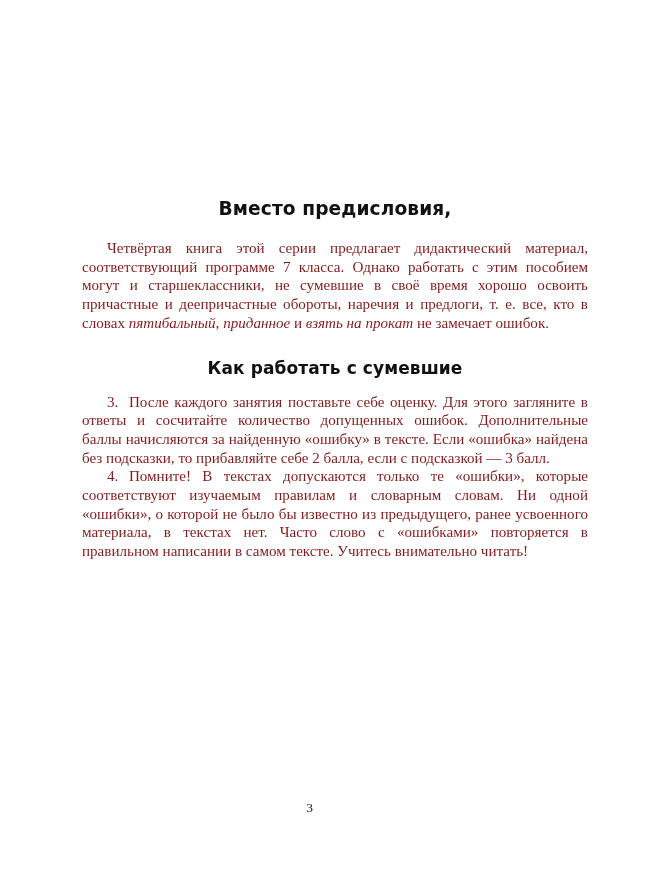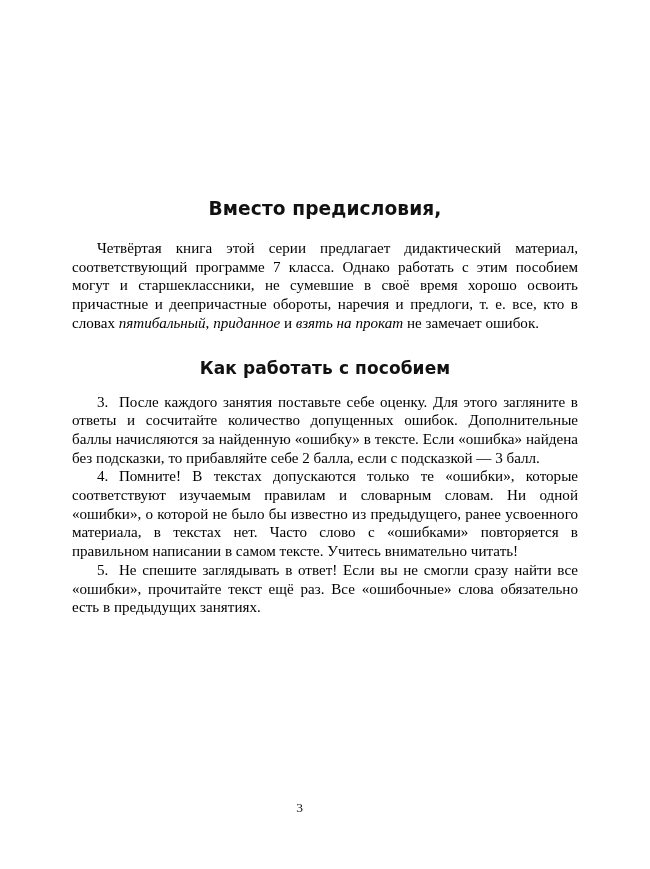--- a/index.html
+++ b/index.html
@@ -7,20 +7,21 @@
     padding: 0;
     background: #ffffff;
   }
   .page {
     position: relative;
     width: 599px;
     height: 869px;
     background: #ffffff;
     overflow: hidden;
     box-sizing: border-box;
+    margin-left: 10px;
   }
   .content {
     position: absolute;
     left: 72px;
     top: 0;
     width: 506px;
   }
 
   
   .title-block {
@@ -45,21 +46,21 @@
     margin-top: 24px;
     margin-bottom: 14px;
     letter-spacing: 0.1px;
   }
 
   
   .body-para {
     font-family: "Liberation Serif", "DejaVu Serif", serif;
     font-size: 15.1px;
     line-height: 18.7px;
-    color: #000000;
+    color: #7f1d1d;
     text-align: justify;
     text-justify: inter-word;
     text-indent: 25px;
     margin: 0;
     hyphens: manual;
   }
   .intro-para {
     margin-top: 17px;
   }
   .list-para {
@@ -89,26 +90,25 @@
 
 <div class="page">
   <div class="content">
 
     <div class="title-block">
       <div class="title-line">Вместо предисловия,</div>
     </div>
 
     <p class="body-para intro-para"><span>Четвёртая книга этой серии предлагает дидактический материал, соответствующий программе 7 класса. Однако работать с этим пособием могут и старшеклассники, не сумевшие в своё время хорошо освоить причастные и деепричастные обороты, наречия и предлоги, т. е. все, кто в словах </span><em>пятибальный</em><span>, </span><em>приданное</em><span> и </span><em>взять на прокат</em><span> не замечает ошибок.</span></p>
 
-    <div class="section-heading">Как работать с пособием</div>
+    <div class="section-heading">Как работать с сумевшие</div>
 
 
 
     <p class="body-para list-para"><span>3.  </span><span>После каждого занятия поставьте себе оценку. Для этого загляните в ответы и сосчитайте количество допущенных ошибок. Дополнительные баллы начисляются за найденную «ошибку» в тексте. Если «ошибка» найдена без подсказки, то прибавляйте себе 2 балла, если с подсказкой — 3 балл.</span></p>
 
     <p class="body-para list-para"><span>4.  </span><span>Помните! В текстах допускаются только те «ошибки», которые соответствуют изучаемым правилам и словарным словам. Ни одной «ошибки», о которой не было бы известно из предыдущего, ранее усвоенного материала, в текстах нет. Часто слово с «ошибками» повторяется в правильном написании в самом тексте. </span><strong>Учитесь внимательно читать!</strong></p>
 
-    <p class="body-para list-para"><span>5.  </span><strong>Не спешите заглядывать в ответ!</strong><span> Если вы не смогли сразу найти все «ошибки», прочитайте текст ещё раз. Все «ошибочные» слова обязательно есть в предыдущих занятиях.</span></p>
 
   </div>
 
   <div class="page-number">3</div>
 </div>
 
 </body></html>

